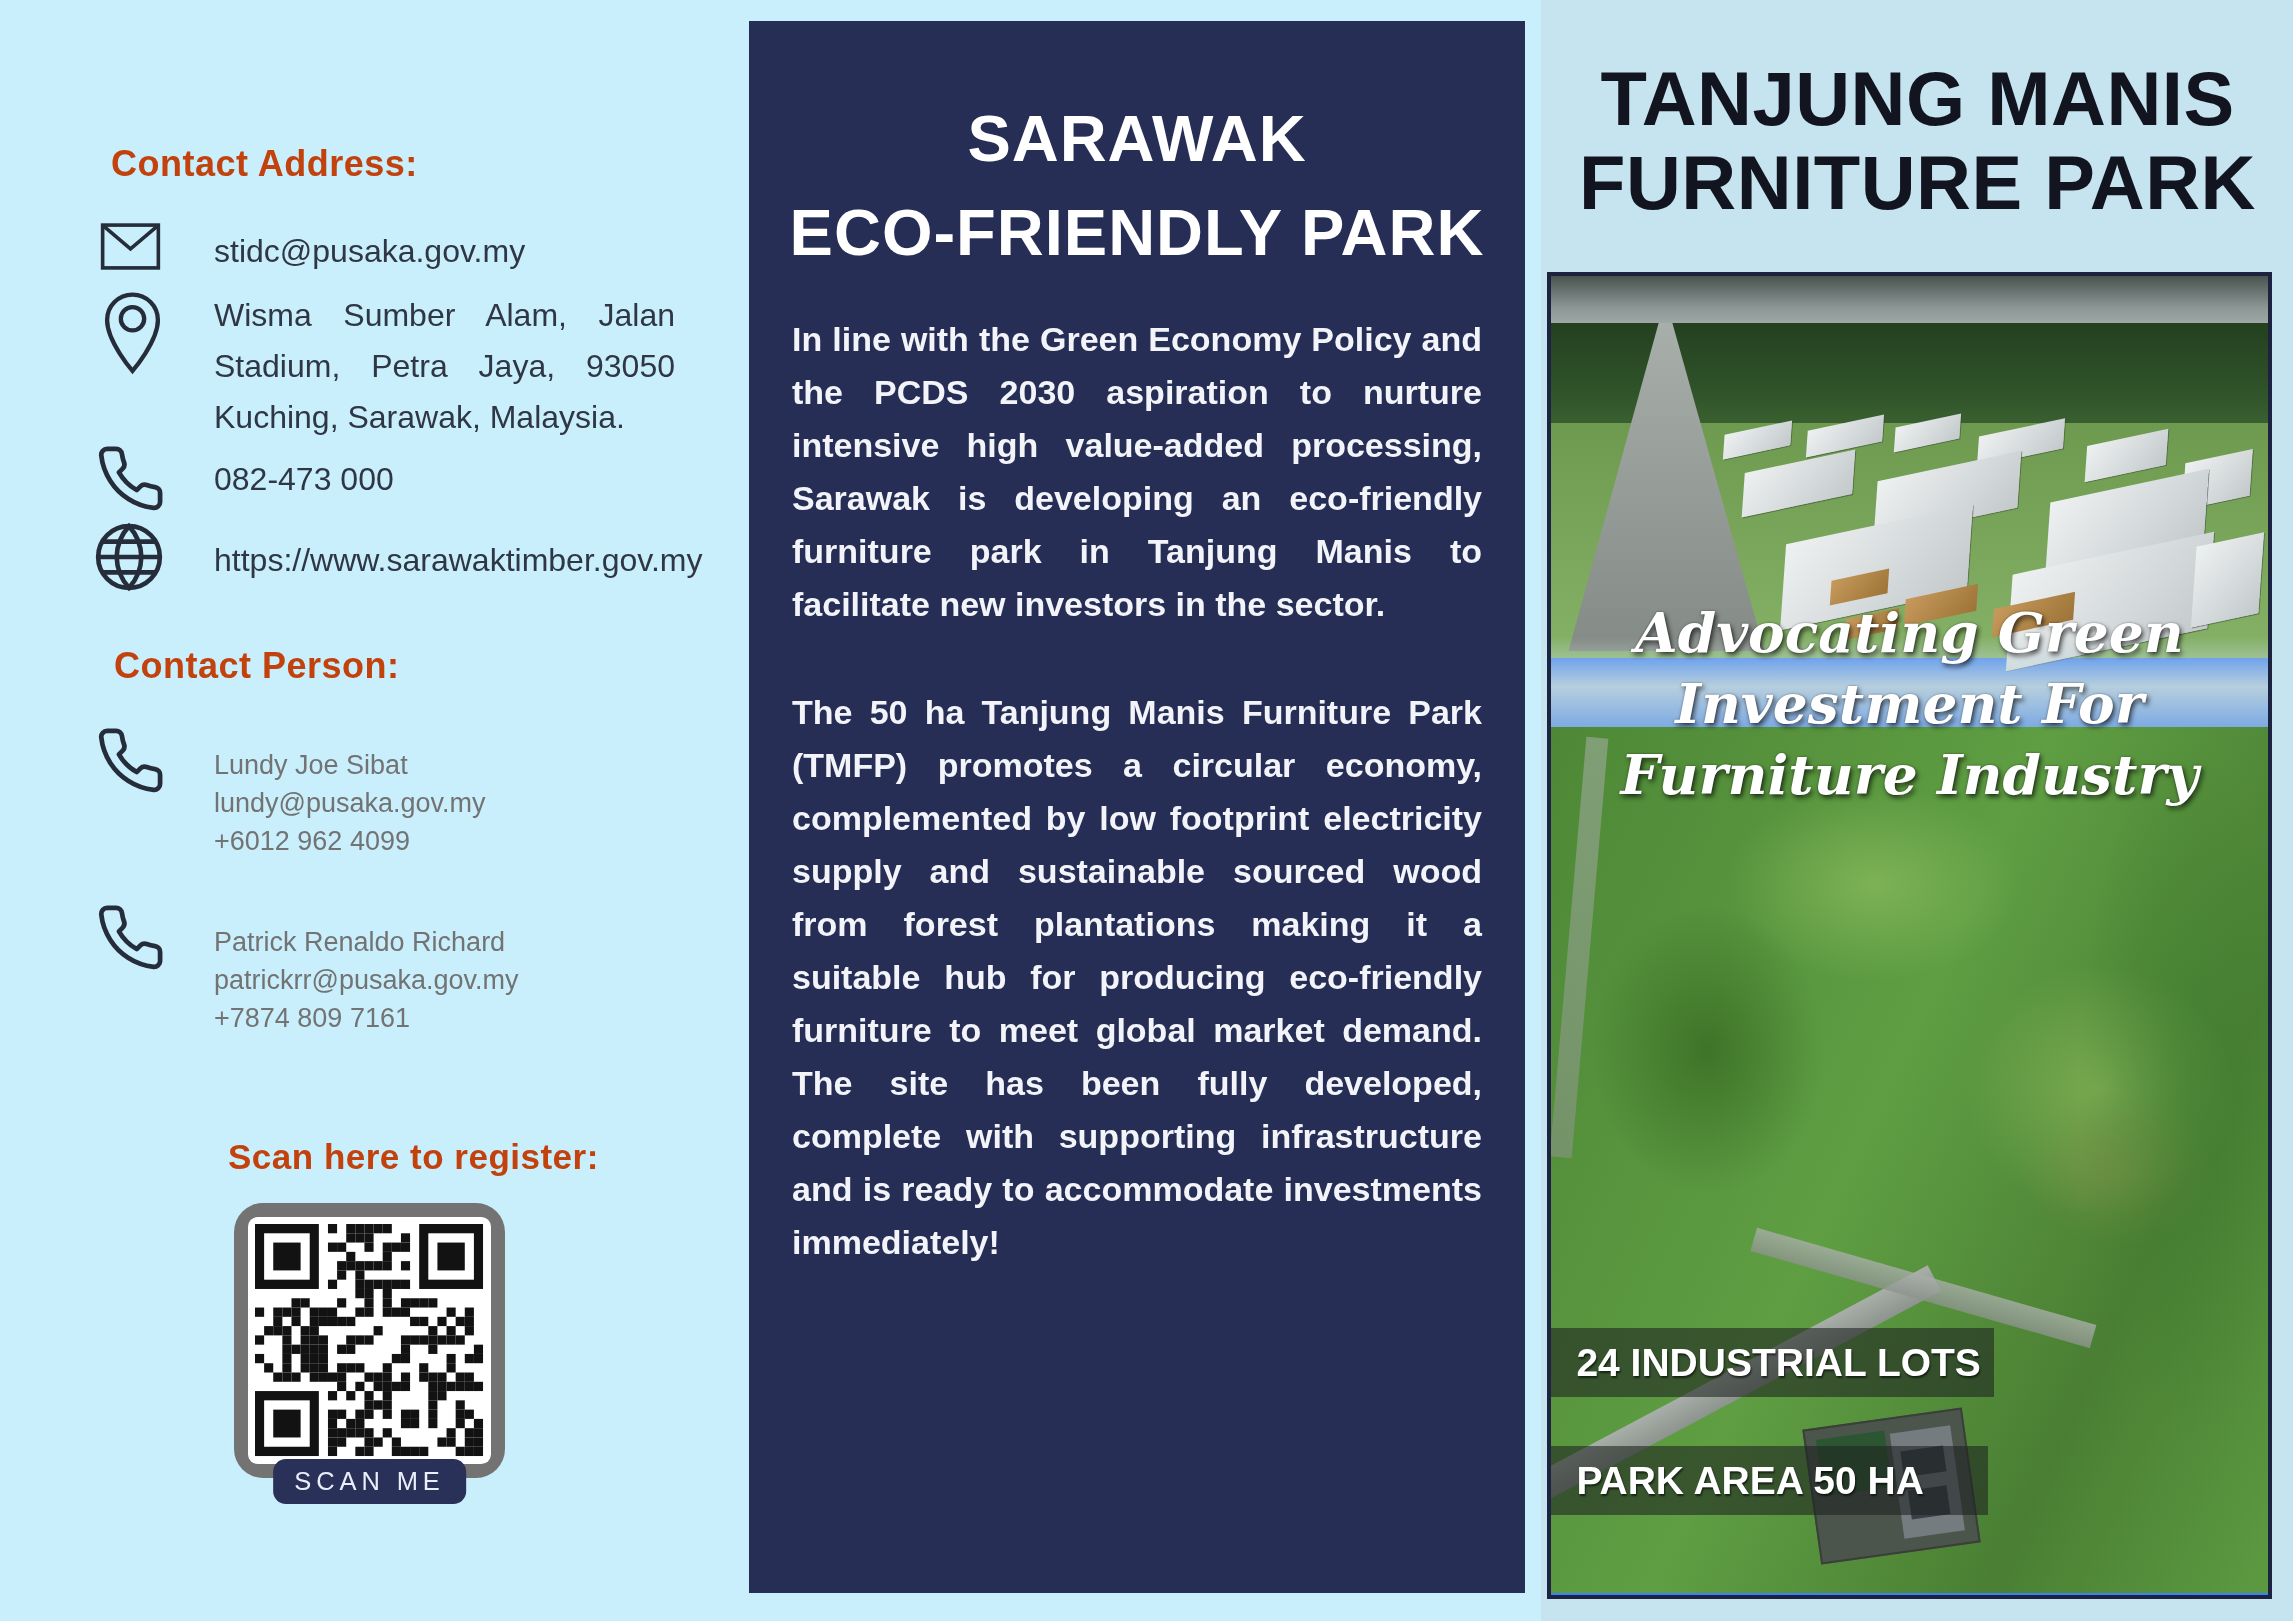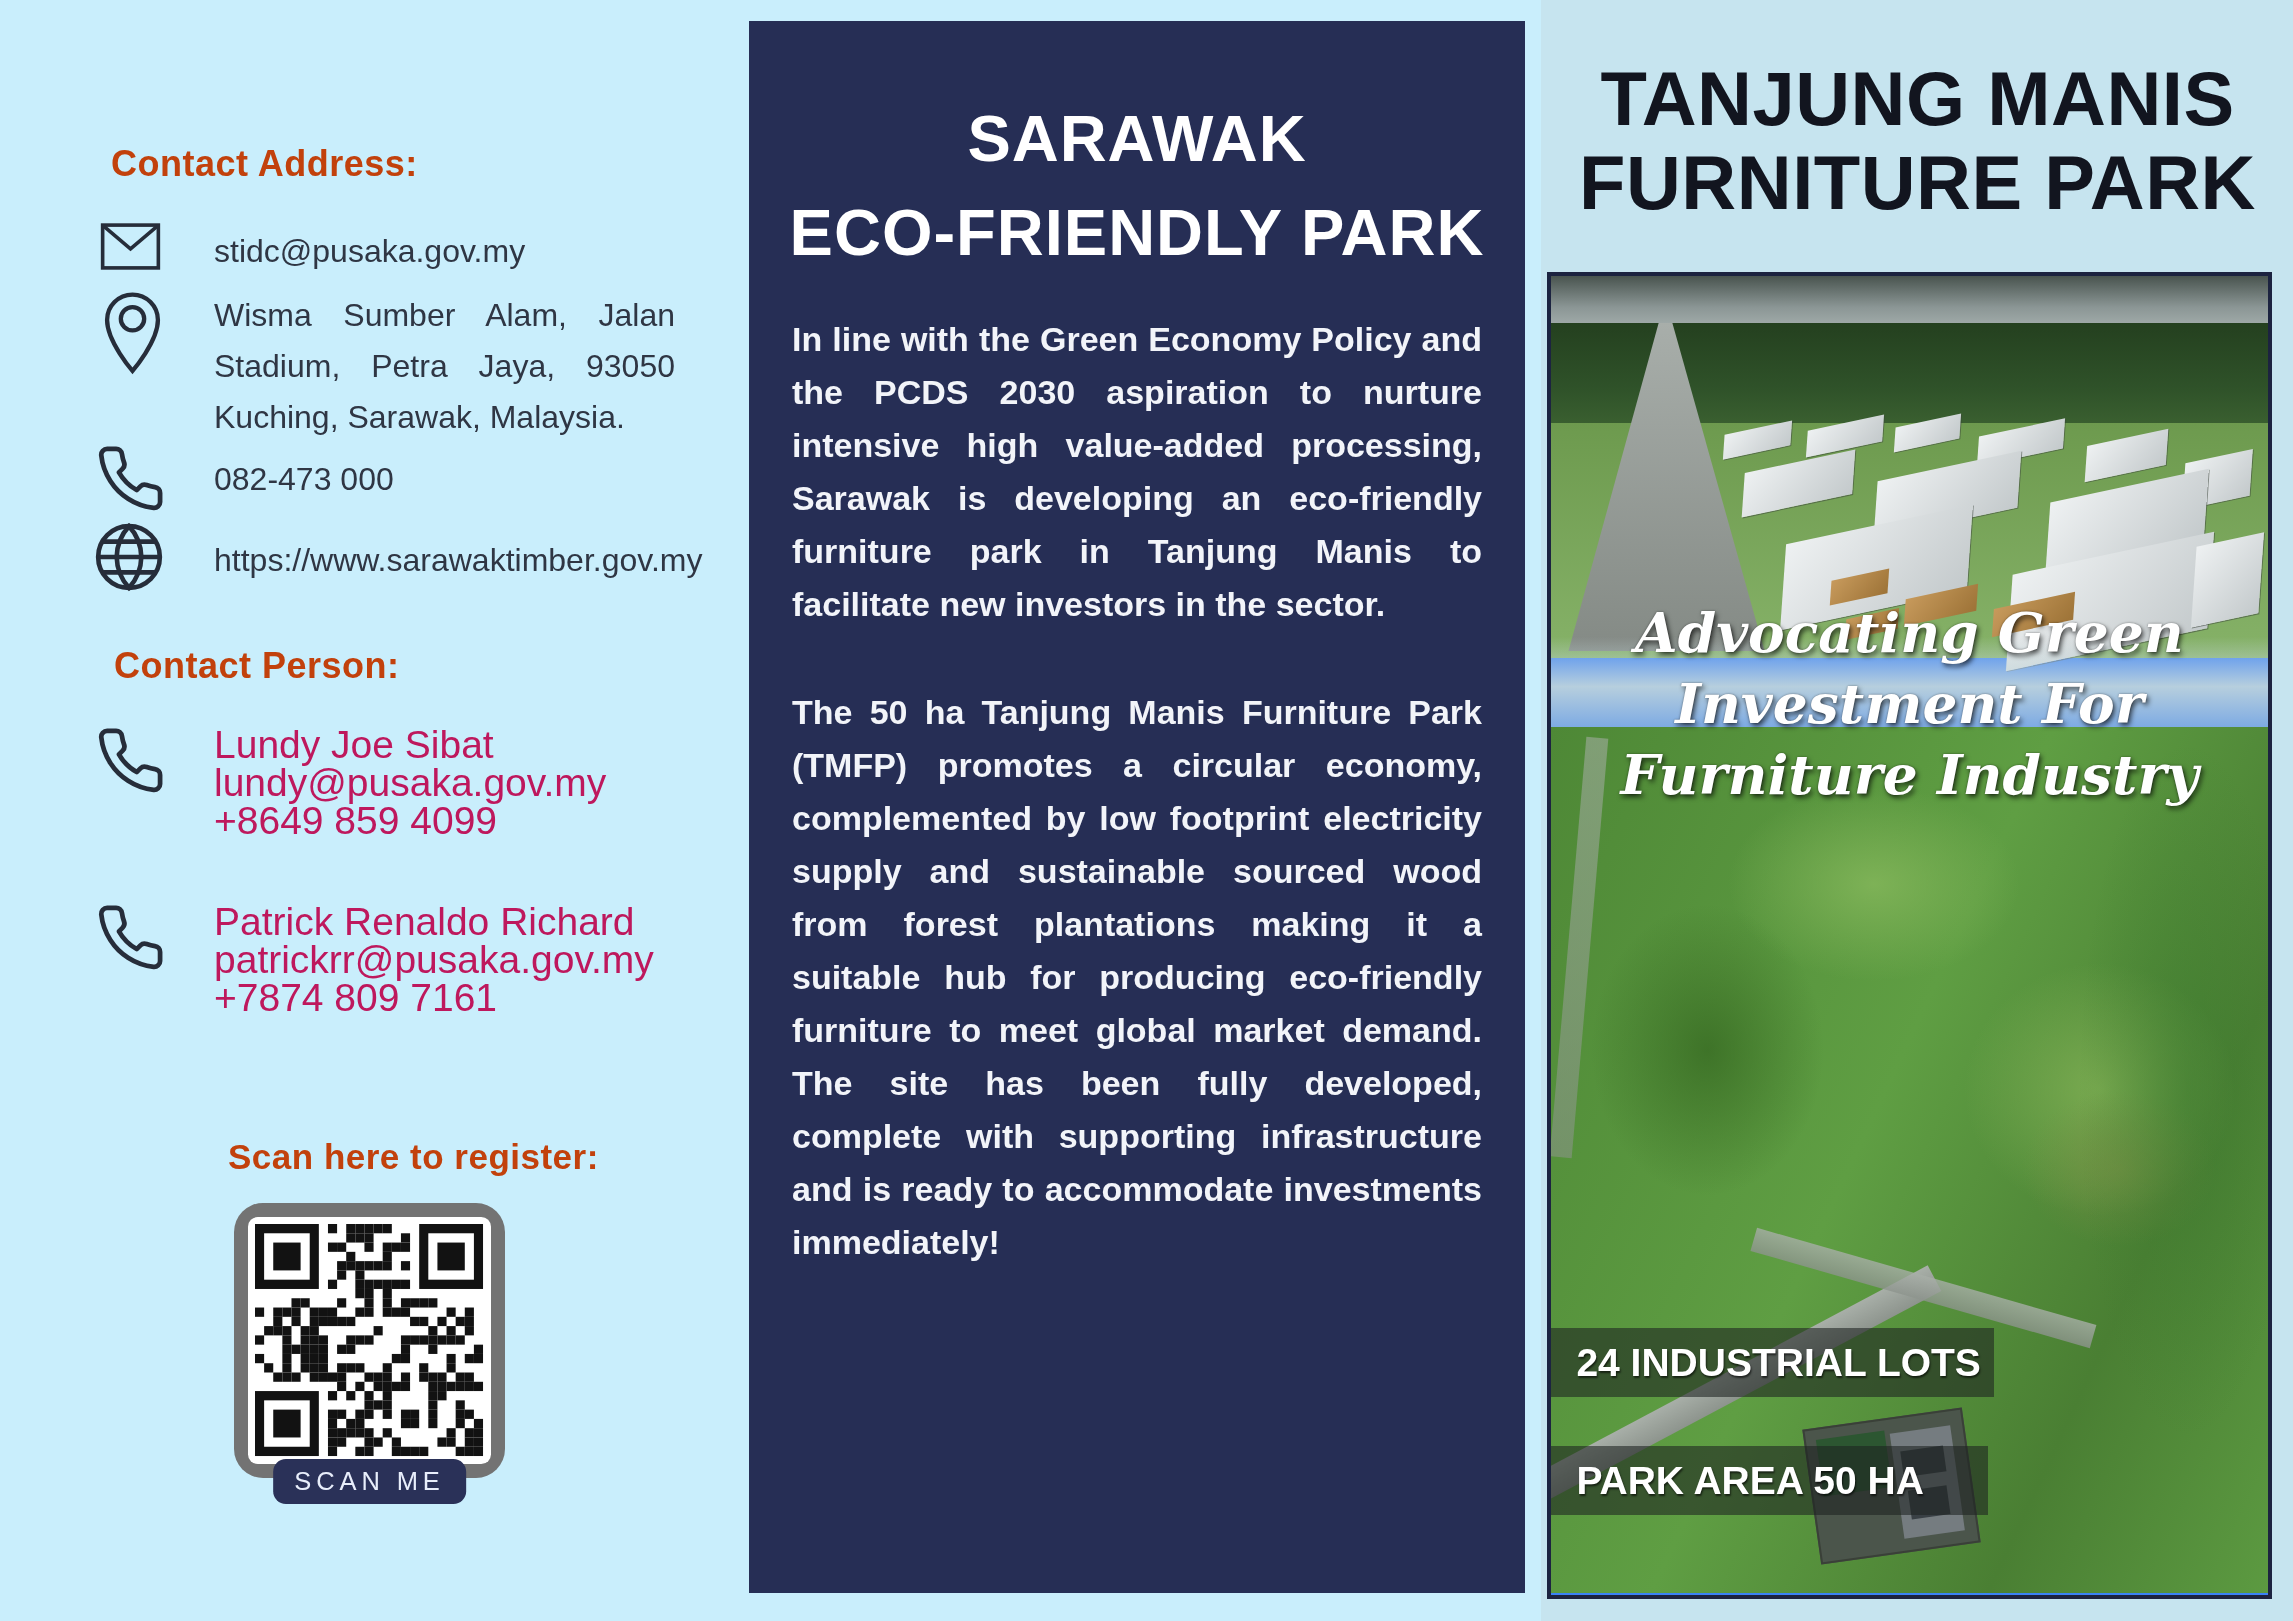--- a/index.html
+++ b/index.html
@@ -5,21 +5,21 @@
   html,body{margin:0;padding:0;}
   body{width:2294px;height:1621px;overflow:hidden;background:#c9eefc;
        font-family:"Liberation Sans",sans-serif;}
   .brochure{position:relative;width:2294px;height:1621px;overflow:hidden;}
   .abs{position:absolute;}
 
   
   .panel-left{left:0;top:0;width:749px;height:1621px;background:#c9eefc;}
   .lp-heading{font-size:36px;font-weight:bold;color:#c2410c;letter-spacing:0.5px;margin-left:16px;}
   .lp-text{font-size:32px;color:#2f3644;}
-  .lp-small{font-size:39px;color:#be185d;line-height:38px;}
+  .lp-small{font-size:27px;color:#737373;line-height:38px;margin-top:20px;}
   .icon{color:#262d3a;}
   .icon svg{display:block;width:100%;height:100%;}
   .addr{width:461px;line-height:51px;text-align:justify;}
 
   
   .qr-frame{left:234px;top:1203px;width:271px;height:275px;background:#737373;
             border-radius:29px;padding:0;box-sizing:border-box;}
   .qr-inner{position:absolute;left:13.7px;top:13.7px;right:13.7px;bottom:13.7px;
             background:#fff;border-radius:9.8px;padding:7.8px;box-sizing:border-box;}
   .qr-pill{position:absolute;left:50%;bottom:-25.5px;transform:translateX(-50%);
@@ -120,21 +120,21 @@
     <div class="abs lp-heading" style="left:98px;top:645px;">Contact Person:</div>
 
     <div class="abs icon" style="left:95px;top:725px;width:71px;height:71px;">
       <svg viewBox="0 0 24 24" fill="none" stroke="#262d3a" stroke-width="1.6" stroke-linecap="round" stroke-linejoin="round">
         <path d="M22 16.92v3a2 2 0 0 1-2.18 2 19.79 19.79 0 0 1-8.63-3.07 19.5 19.5 0 0 1-6-6 19.79 19.79 0 0 1-3.07-8.67A2 2 0 0 1 4.11 2h3a2 2 0 0 1 2 1.72 12.84 12.84 0 0 0 .7 2.81 2 2 0 0 1-.45 2.11L8.09 9.91a16 16 0 0 0 6 6l1.27-1.27a2 2 0 0 1 2.11-.45 12.84 12.84 0 0 0 2.81.7A2 2 0 0 1 22 16.92z"></path>
       </svg>
     </div>
     <div class="abs lp-small" style="left:214px;top:726px;">
       <div>Lundy Joe Sibat</div>
       <div>lundy@pusaka.gov.my</div>
-      <div>+8649 859 4099</div>
+      <div>+6012 962 4099</div>
     </div>
 
     <div class="abs icon" style="left:95px;top:902px;width:71px;height:71px;">
       <svg viewBox="0 0 24 24" fill="none" stroke="#262d3a" stroke-width="1.6" stroke-linecap="round" stroke-linejoin="round">
         <path d="M22 16.92v3a2 2 0 0 1-2.18 2 19.79 19.79 0 0 1-8.63-3.07 19.5 19.5 0 0 1-6-6 19.79 19.79 0 0 1-3.07-8.67A2 2 0 0 1 4.11 2h3a2 2 0 0 1 2 1.72 12.84 12.84 0 0 0 .7 2.81 2 2 0 0 1-.45 2.11L8.09 9.91a16 16 0 0 0 6 6l1.27-1.27a2 2 0 0 1 2.11-.45 12.84 12.84 0 0 0 2.81.7A2 2 0 0 1 22 16.92z"></path>
       </svg>
     </div>
     <div class="abs lp-small" style="left:214px;top:903px;">
       <div>Patrick Renaldo Richard</div>
       <div>patrickrr@pusaka.gov.my</div>

